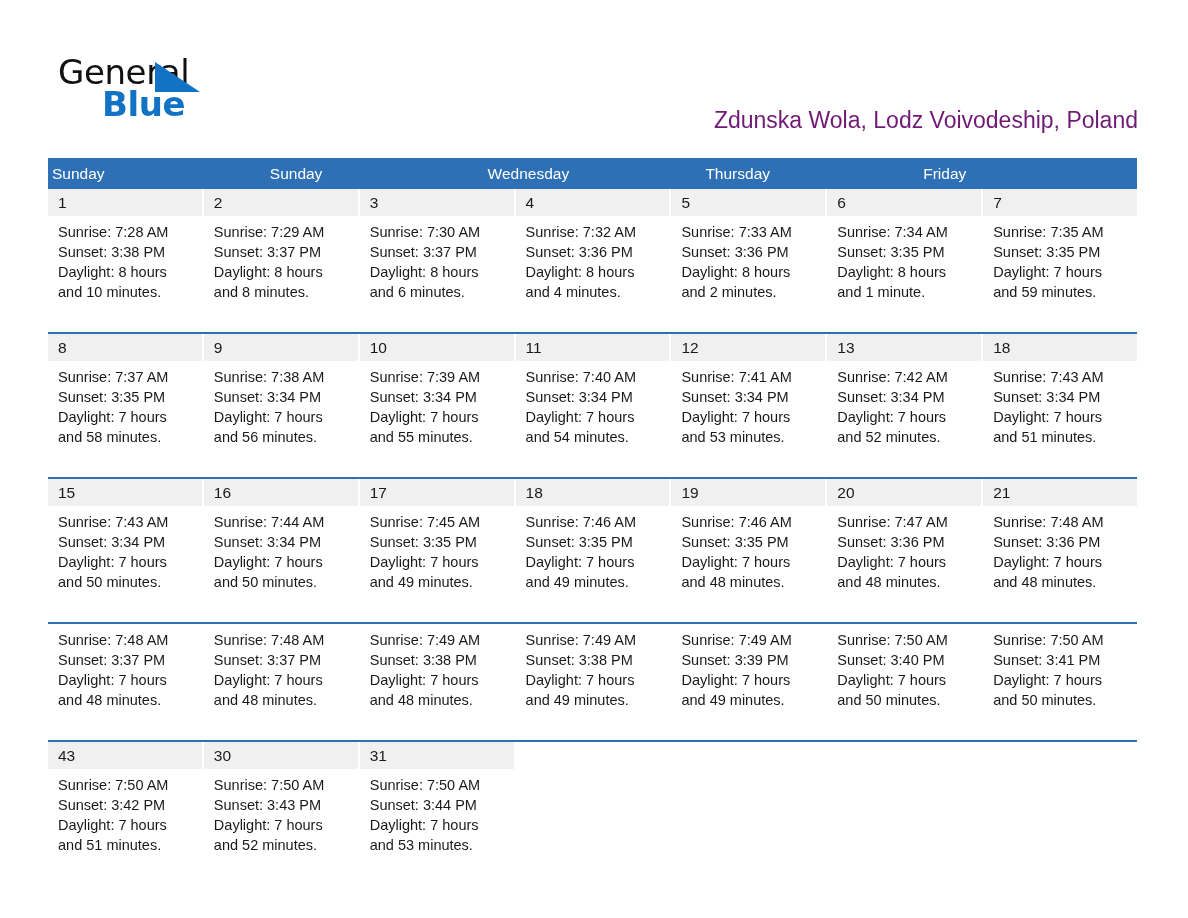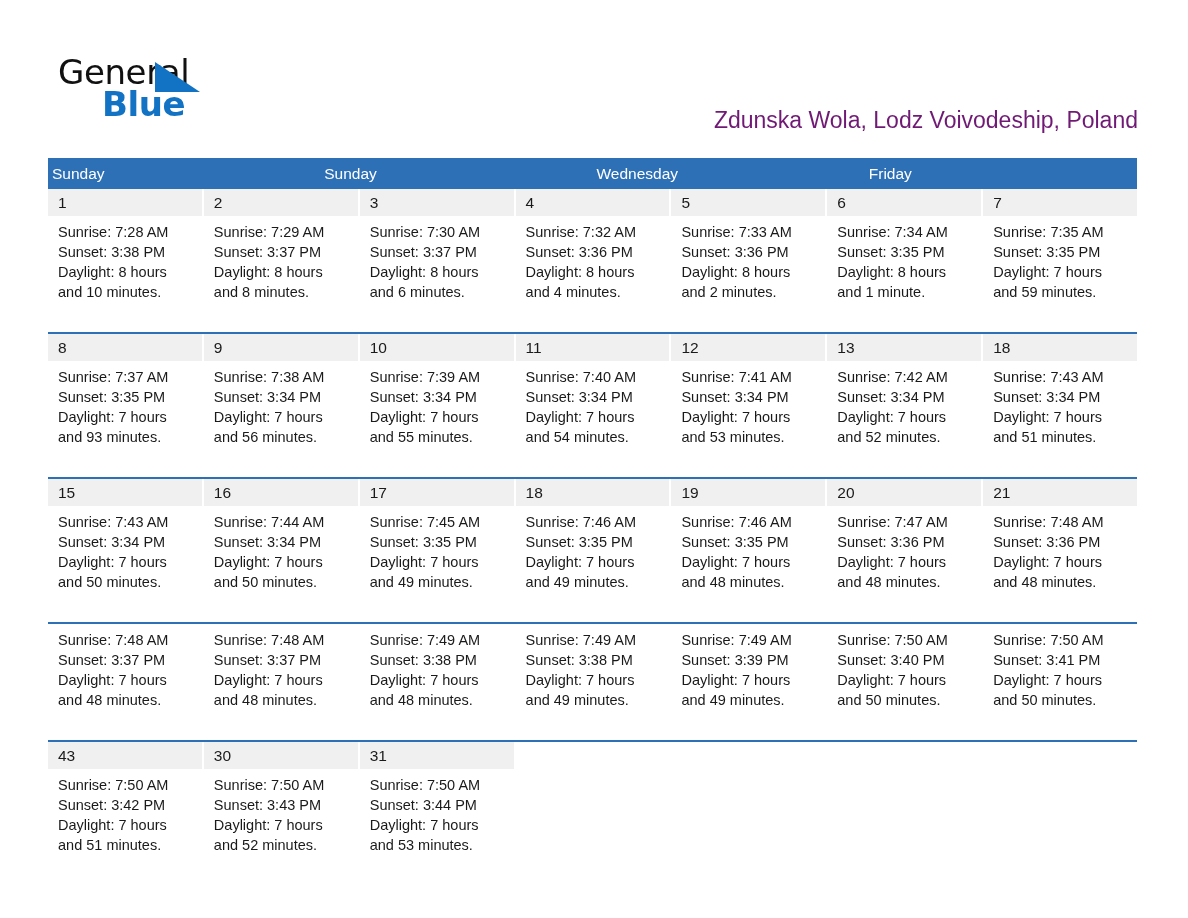--- a/index.html
+++ b/index.html
@@ -176,20 +176,21 @@
 
     <div class="subtitle">Zdunska Wola, Lodz Voivodeship, Poland</div>
   </div>
 
   <div class="calendar">
 
     <div class="cal-head">
       <div class="hcell">Sunday</div>
       <div class="hcell">Sunday</div>
       <div class="hcell">Wednesday</div>
+      <div class="hcell">Thursday</div>
       <div class="hcell">Friday</div>
     </div>
 
     <div class="week">
       <div class="daynum-row">
         <div class="daynum">1</div>
         <div class="daynum">2</div>
         <div class="daynum">3</div>
         <div class="daynum">4</div>
         <div class="daynum">5</div>
@@ -250,21 +251,21 @@
         <div class="daynum">11</div>
         <div class="daynum">12</div>
         <div class="daynum">13</div>
         <div class="daynum">18</div>
       </div>
       <div class="detail-row">
         <div class="detail">
           <div>Sunrise: 7:37 AM</div>
           <div>Sunset: 3:35 PM</div>
           <div>Daylight: 7 hours</div>
-          <div>and 93 minutes.</div>
+          <div>and 58 minutes.</div>
         </div>
         <div class="detail">
           <div>Sunrise: 7:38 AM</div>
           <div>Sunset: 3:34 PM</div>
           <div>Daylight: 7 hours</div>
           <div>and 56 minutes.</div>
         </div>
         <div class="detail">
           <div>Sunrise: 7:39 AM</div>
           <div>Sunset: 3:34 PM</div>

